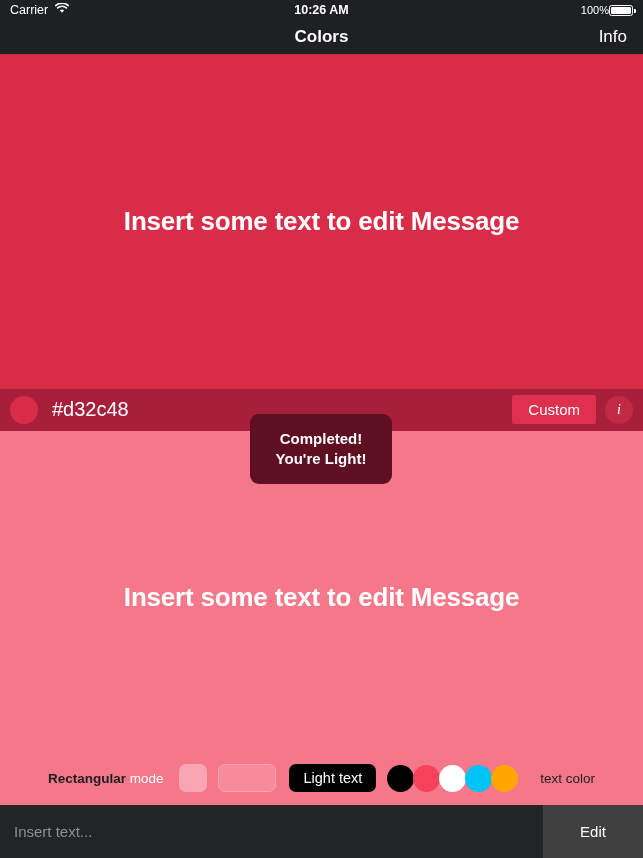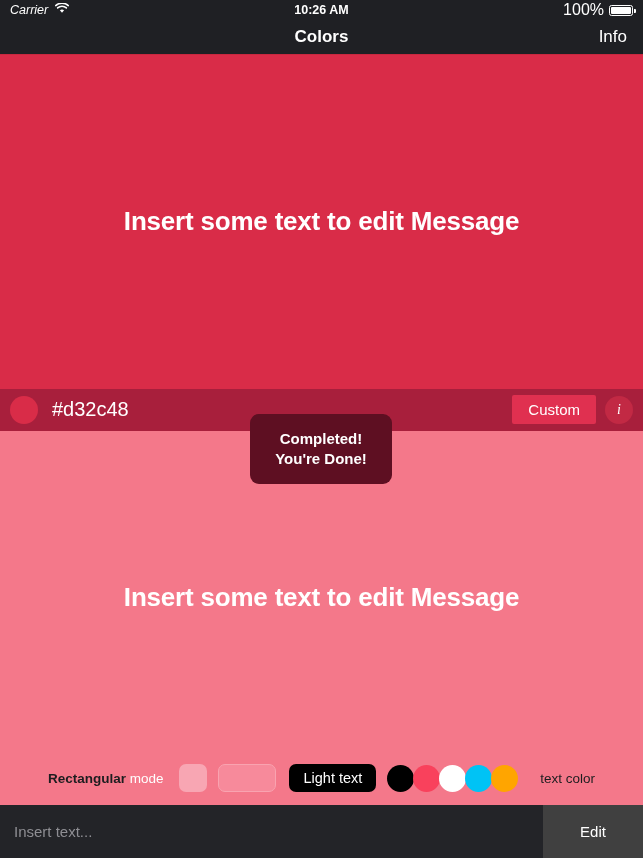--- a/index.html
+++ b/index.html
@@ -19,29 +19,29 @@
   
   .statusbar {
     height:20px; flex:0 0 20px;
     background:#1f2024;
     color:#ffffff;
     display:flex; align-items:center;
     font-size:12.5px;
     padding:0 10px;
     position:relative;
   }
-  .sb-left { display:flex; align-items:center; gap:7px;font-style:italic; }
+  .sb-left { display:flex; align-items:center; gap:7px; }
   .sb-center {
     position:absolute; left:0; right:0;
     text-align:center; font-weight:bold; font-size:12.5px;
     pointer-events:none;
   }
   .sb-right {
-    margin-left:auto; display:flex; align-items:center; gap:5px;
-    font-size:16px;
+    margin-left:auto; display:flex; align-items:center; 
+    font-size:11px;
   }
   .wifi-icon { display:block; }
   .battery {
     width:24px; height:11px;
     border:1.4px solid #ffffff; border-radius:2.5px;
     position:relative; display:inline-block;
   }
   .battery::after {
     content:""; position:absolute; right:-3.5px; top:3px;
     width:2px; height:4px; background:#ffffff; border-radius:0 1px 1px 0;
@@ -243,21 +243,21 @@
     <div class="nav-title">Colors</div>
     <div class="nav-right">Info</div>
   </div>
 
   <div class="panel-top" style="background: rgb(217, 44, 72);">
     <div class="preview-text">Insert some text to edit Message</div>
   </div>
 
   <div class="toast" style="background: rgb(94, 15, 34);">
     <div>Completed!</div>
-    <div>You're Done!</div>
+    <div>You're Light!</div>
   </div>
 
   <div class="colorbar" style="background: rgb(168, 31, 60);">
     <div class="swatch-dot" style="background: rgb(217, 44, 72);"></div>
     <div class="hex-label">#d32c48</div>
     <button class="custom-btn">Custom</button>
     <button class="info-btn">i</button>
   </div>
 
   <div class="panel-bottom" style="background: rgb(244, 120, 138);">

